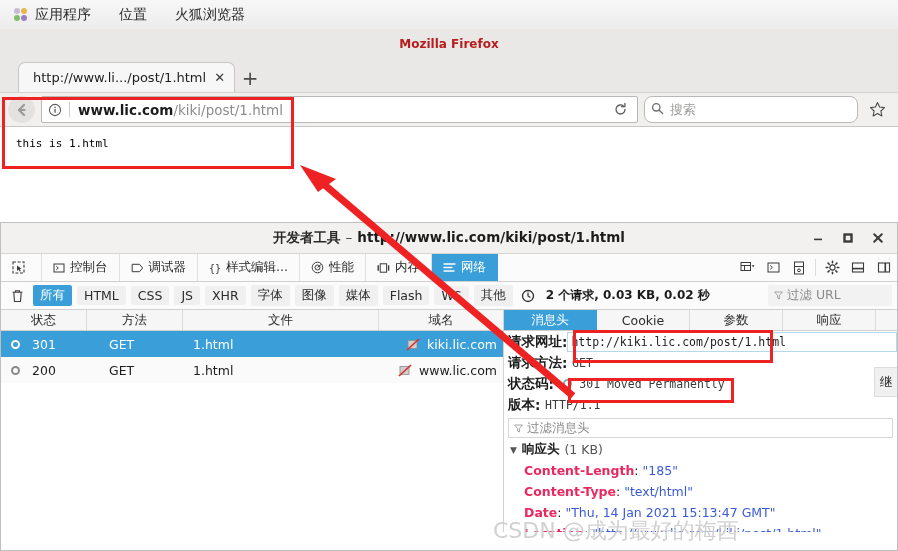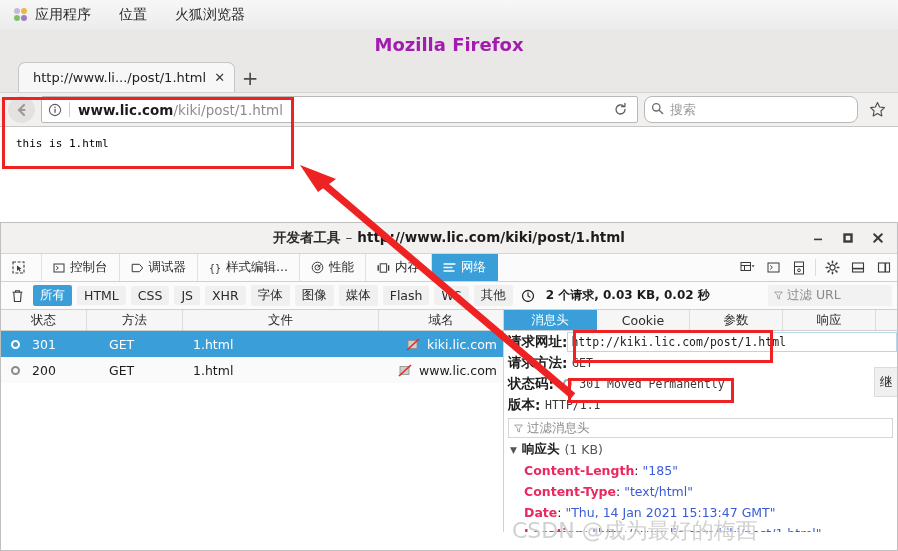--- a/index.html
+++ b/index.html
@@ -24,21 +24,21 @@
   .gp-logo{ width:14px; height:14px; position:relative; display:inline-block;}
   .gp-logo i{position:absolute;width:6px;height:6px;border-radius:50%;}
   .gp-logo i:nth-child(1){left:0;top:0;background:#c8b9d8;}
   .gp-logo i:nth-child(2){left:7px;top:0;background:#e8b84b;}
   .gp-logo i:nth-child(3){left:0;top:7px;background:#7fbf6a;}
   .gp-logo i:nth-child(4){left:7px;top:7px;background:#9b7fc0;}
 
   
   .ff-window{position:absolute;left:0;top:29px;width:898px;height:179px;background:#e9e8e7;}
   .ff-titlebar{height:30px;display:flex;align-items:center;justify-content:center;
-    background:#e9e8e7;font-size:18px;font-weight:bold;color:#a21caf;text-align:right;}
+    background:#e9e8e7;font-size:12px;font-weight:bold;color:#b91c1c;text-align:right;}
   .ff-tabstrip{height:33px;background:#e9e8e7;position:relative;display:flex;align-items:flex-end;padding-left:18px;}
   .ff-tab{
     height:29px;background:#f7f7f7;border:1px solid #c6c6c6;border-bottom:none;
     border-radius:7px 7px 0 0;
     display:flex;align-items:center;padding:0 9px 0 14px;gap:8px;font-size:13px;color:#1e1e1e;
   }
   .ff-tab-label{max-width:200px;white-space:nowrap;}
   .ff-tab-close{font-size:13px;color:#3a3a3a;font-weight:bold;cursor:pointer;line-height:1;}
   .ff-newtab{width:30px;height:29px;display:flex;align-items:center;justify-content:center;
     font-size:20px;color:#4a4a4a;cursor:pointer;}
@@ -135,21 +135,21 @@
   .hrow .hv{color:#3a5bd9;}
   .cont-btn{position:absolute;right:0;top:57px;width:22px;height:28px;background:#f0f0f0;border:1px solid #dcdcdc;
      border-right:none;display:flex;align-items:center;justify-content:center;font-size:12.5px;color:#2b2b2b;cursor:pointer;}
 
   
   .ann{position:absolute;border:3px solid #ee2222;box-sizing:border-box;pointer-events:none;}
   .ann-a{left:2px;top:97px;width:292px;height:72px;}
   .ann-b{left:573px;top:330px;width:200px;height:33px;}
   .ann-c{left:568px;top:378px;width:166px;height:25px;}
   .arrow-svg{position:absolute;left:0;top:0;width:898px;height:551px;pointer-events:none;}
-  .watermark{position:absolute;left:512px;top:516px;font-size:22px;color:#c9c9c9;opacity:.85;
+  .watermark{position:absolute;left:493px;top:516px;font-size:22px;color:#c9c9c9;opacity:.85;
      font-family:"DejaVu Sans","Liberation Sans",sans-serif;pointer-events:none;white-space:nowrap;}
 </style>
 </head>
 <body>
 
 <div id="root">
 
   <div class="gnome-panel">
     <div class="gp-item">
       <span class="gp-logo">

